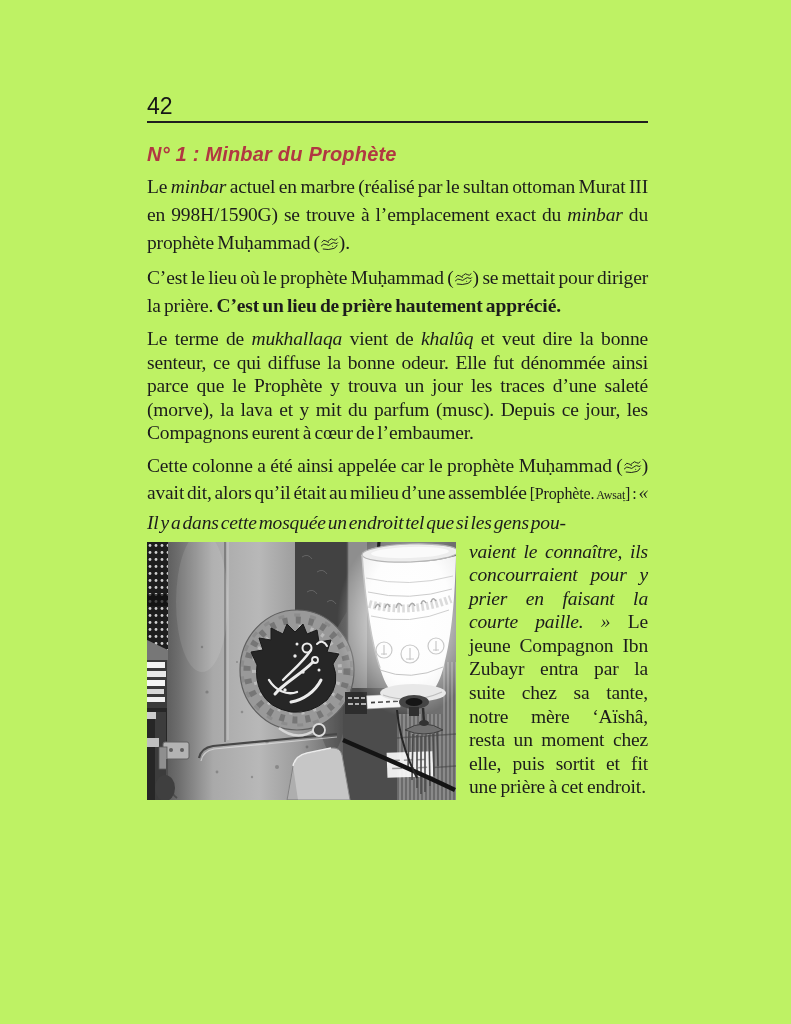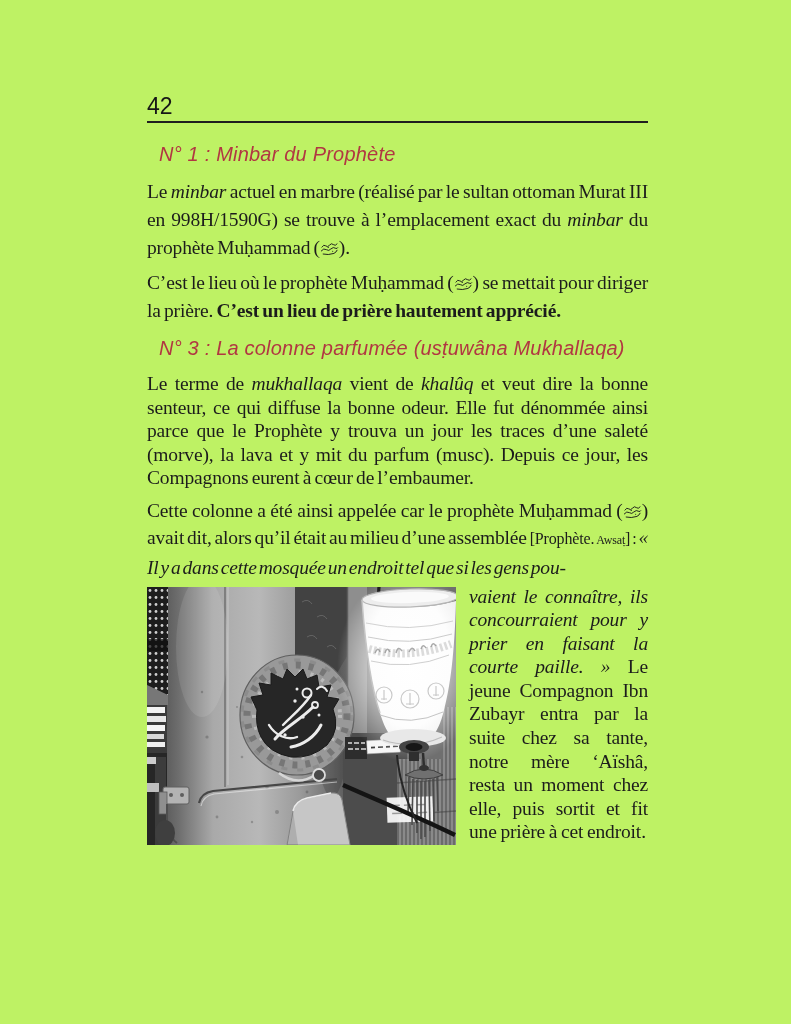--- a/index.html
+++ b/index.html
@@ -5,22 +5,22 @@
   html,body{margin:0;padding:0;background:#ffffff;}
   .page{position:relative;width:791px;height:1024px;background:#bef264;overflow:hidden;
         font-family:"Liberation Serif", serif;color:#1c1c1c;padding-left:24px;}
   .content{position:absolute;left:147px;top:93px;width:501px;}
   .pageheader{position:relative;height:27px;}
   .pagenum{position:absolute;left:0;top:0;font-family:"Liberation Sans",sans-serif;
            font-size:23px;line-height:26px;color:#161616;}
   .running-title{position:absolute;left:0;right:0;top:2px;text-align:center;
            font-style:italic;font-size:20px;line-height:24px;color:#1c1c1c;}
   .rule{border-bottom:2px solid #1f1f1f;margin-top:1px;}
-  .hd{font-family:"Liberation Sans",sans-serif;font-style:italic;font-weight:normal;
-      font-size:20px;line-height:24px;letter-spacing:.2px;margin:12px;}
+  .hd{font-family:"Liberation Sans",sans-serif;font-style:italic;font-weight:bold;
+      font-size:20px;line-height:24px;letter-spacing:.2px;margin:0;}
   .s1 .hd{margin-top:19px}.s2 .hd{margin-top:7px}.s3 .hd{margin-top:11px}.s4 .hd{margin-top:14px}
   .para{margin:7px 0 0 0;text-align:justify;font-size:19.5px;letter-spacing:-0.15px;word-spacing:-1.5px;}
   .lh-a{line-height:28px}
   .lh-b{line-height:23.5px}
   .lh-c{line-height:27px;word-spacing:-2.8px;}
   .seg-n{}
   .seg-i{font-style:italic}
   .seg-b{font-weight:bold}
   .seg-ref{font-size:16px}
   .seg-refi{font-size:12px;}
@@ -60,21 +60,20 @@
                 <path d="M3 8 Q6 3 9 6 T15 5 Q18 1 21 4 T27 3"></path>
                 <path d="M2 14 Q6 9 10 12 T17 11 Q21 7 25 10 Q27 11 28 9"></path>
                 <path d="M5 19 Q13 21 22 18 Q26 16 27 13"></path>
               </g>
               <circle cx="13" cy="8.5" r="0.9" fill="#1a1a1a"></circle>
               <circle cx="20" cy="14.5" r="0.9" fill="#1a1a1a"></circle>
             </svg></span><span class="seg-n">) se mettait pour diriger la prière. </span><span class="seg-b">C’est un lieu de prière hautement apprécié.</span></p>
     </section>
 
     <section class="s3">
-      <h2 class="hd" style="color: rgb(177, 55, 66);">N° 3 : La colonne parfumée (usṭuwâna Mukhallaqa)</h2>
       <p class="para lh-b"><span class="seg-n">Le terme de </span><span class="seg-i">mukhallaqa</span><span class="seg-n"> vient de </span><span class="seg-i">khalûq</span><span class="seg-n"> et veut dire la bonne senteur, ce qui diffuse la bonne odeur. Elle fut dénommée ainsi parce que le Prophète y trouva un jour les traces d’une saleté (morve), la lava et y mit du parfum (musc). Depuis ce jour, les Compagnons eurent à cœur de l’embaumer.</span></p>
     </section>
 
     <section class="s4">
       <p class="para lh-c"><span class="seg-n">Cette colonne a été ainsi appelée car le prophète Muḥammad (</span><span class="saw" title="ﷺ"><svg viewBox="0 0 30 22" width="19" height="14" aria-hidden="true">
               <g fill="none" stroke="#1a1a1a" stroke-width="1.5" stroke-linecap="round">
                 <path d="M3 8 Q6 3 9 6 T15 5 Q18 1 21 4 T27 3"></path>
                 <path d="M2 14 Q6 9 10 12 T17 11 Q21 7 25 10 Q27 11 28 9"></path>
                 <path d="M5 19 Q13 21 22 18 Q26 16 27 13"></path>
               </g>

